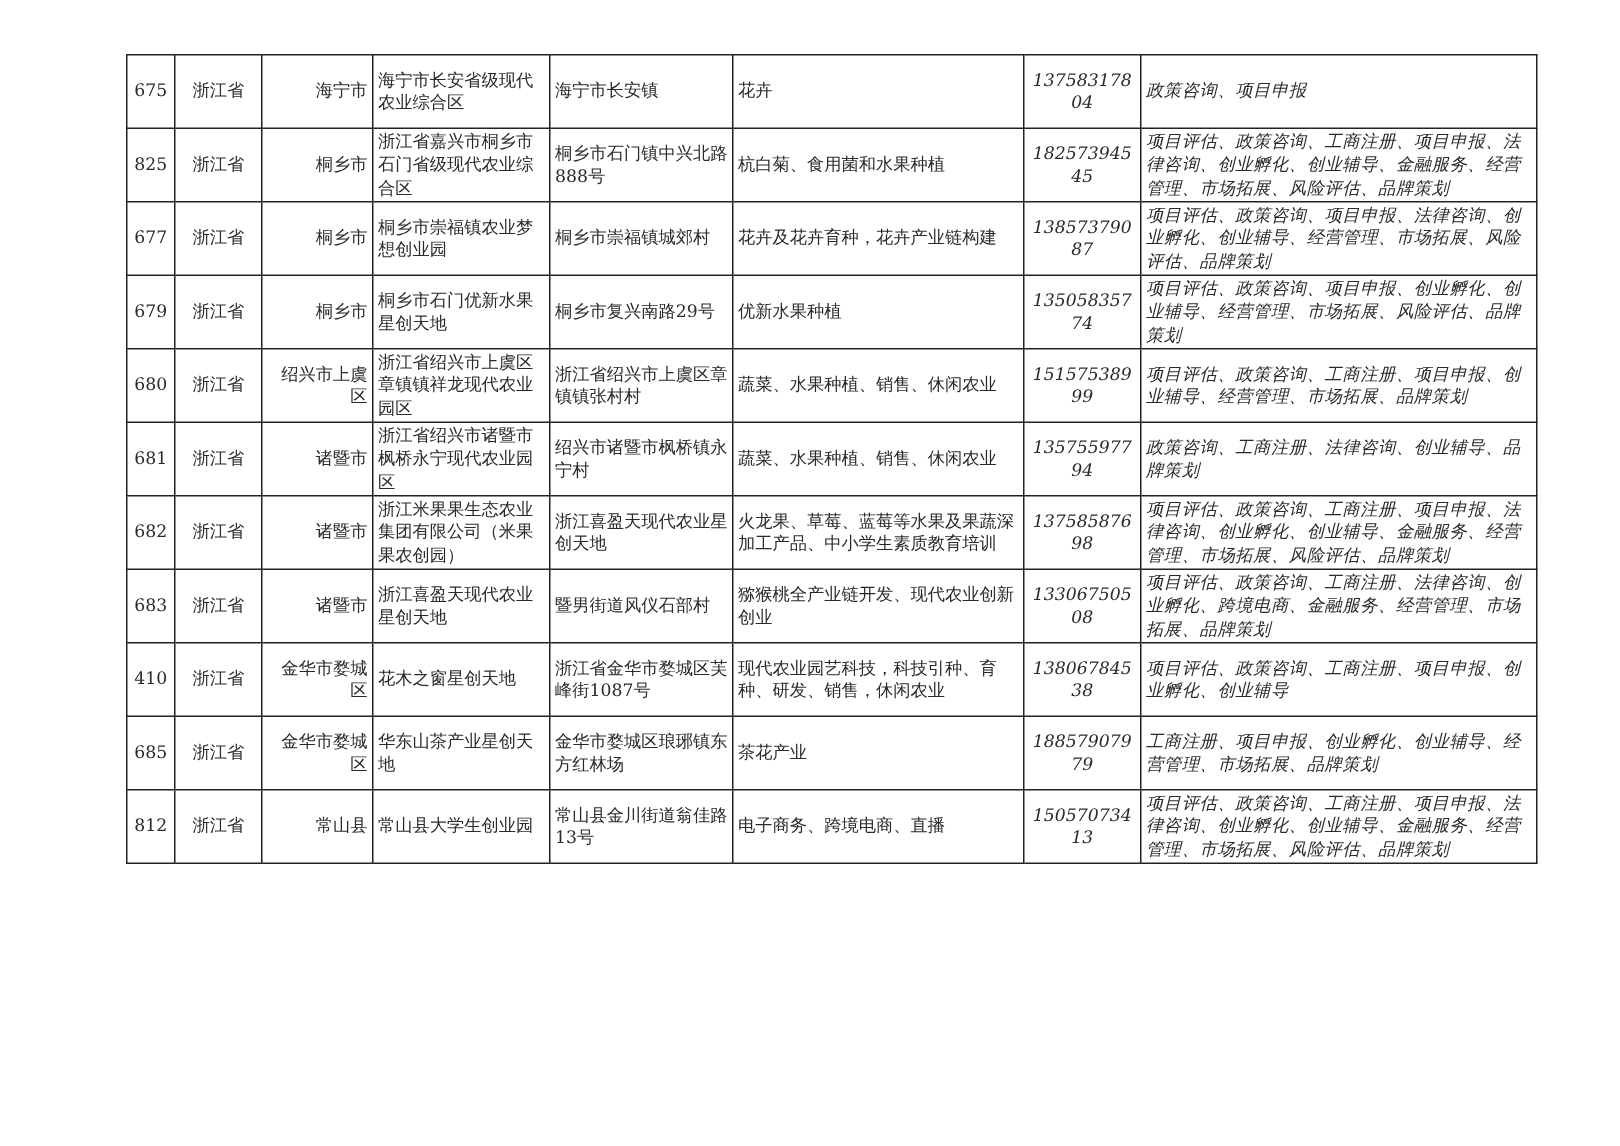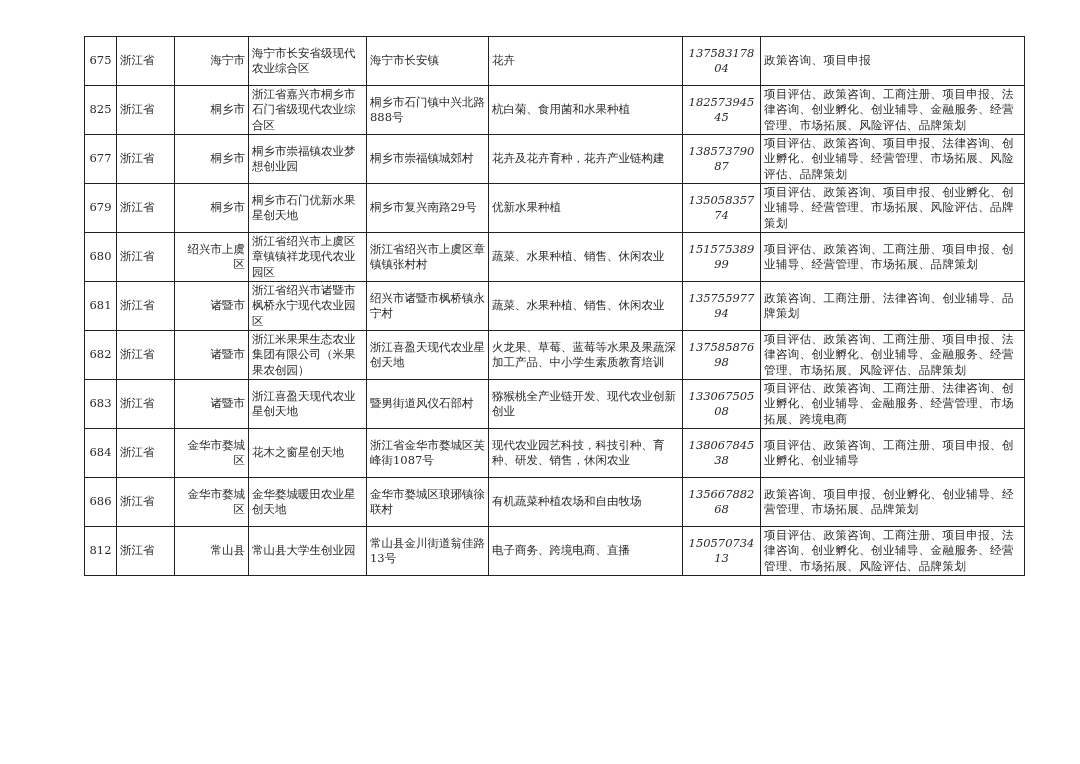--- a/index.html
+++ b/index.html
@@ -4,24 +4,24 @@
 <style>
   html, body { margin: 0; padding: 0; background: #ffffff; }
   body { width: 1080px; height: 764px; position: relative; overflow: hidden;
          font-family: "DejaVu Serif", "Liberation Serif", serif; color: #2a2a2a; }
   table.doc { position: absolute; left: 84px; top: 36px; border-collapse: collapse;
               table-layout: fixed; width: 940px; }
   table.doc td { border: 1.6px solid #222; height: 48px; padding: 0 3px;
                  font-size: 11.5px; line-height: 15.5px; vertical-align: middle;
                  overflow: hidden; word-break: break-all; }
   td.c-no { text-align: center; }
-  td.c-prov { text-align: left; }
+  td.c-prov { text-align: center; }
   td.c-city { text-align: right; }
   td.c-phone { text-align: center; font-size: 11.5px; letter-spacing: 0; font-style: italic; }
-  td.c-serv { letter-spacing: 0.4px; }
+  td.c-serv { letter-spacing: 0.4px; font-style: italic; }
 </style>
 </head>
 <body>
 
 <table class="doc">
   <colgroup>
     <col style="width:32px">
       <col style="width:58px">
       <col style="width:74px">
       <col style="width:118px">
@@ -102,41 +102,41 @@
         <td class="c-serv">项目评估、政策咨询、工商注册、项目申报、法律咨询、创业孵化、创业辅导、金融服务、经营管理、市场拓展、风险评估、品牌策划</td>
       </tr>
       <tr>
         <td class="c-no">683</td>
         <td class="c-prov">浙江省</td>
         <td class="c-city">诸暨市</td>
         <td class="c-name">浙江喜盈天现代农业星创天地</td>
         <td class="c-addr">暨男街道风仪石部村</td>
         <td class="c-ind">猕猴桃全产业链开发、现代农业创新创业</td>
         <td class="c-phone">13306750508</td>
-        <td class="c-serv">项目评估、政策咨询、工商注册、法律咨询、创业孵化、创业辅导、金融服务、经营管理、市场拓展、跨境电商</td>
+        <td class="c-serv">项目评估、政策咨询、工商注册、法律咨询、创业孵化、跨境电商、金融服务、经营管理、市场拓展、品牌策划</td>
       </tr>
       <tr>
-        <td class="c-no">684</td>
+        <td class="c-no">410</td>
         <td class="c-prov">浙江省</td>
         <td class="c-city">金华市婺城区</td>
         <td class="c-name">花木之窗星创天地</td>
         <td class="c-addr">浙江省金华市婺城区芙峰街1087号</td>
         <td class="c-ind">现代农业园艺科技，科技引种、育种、研发、销售，休闲农业</td>
         <td class="c-phone">13806784538</td>
         <td class="c-serv">项目评估、政策咨询、工商注册、项目申报、创业孵化、创业辅导</td>
       </tr>
       <tr>
-        <td class="c-no">686</td>
+        <td class="c-no">685</td>
         <td class="c-prov">浙江省</td>
         <td class="c-city">金华市婺城区</td>
-        <td class="c-name">金华婺城暖田农业星创天地</td>
-        <td class="c-addr">金华市婺城区琅琊镇徐联村</td>
-        <td class="c-ind">有机蔬菜种植农场和自由牧场</td>
-        <td class="c-phone">13566788268</td>
-        <td class="c-serv">政策咨询、项目申报、创业孵化、创业辅导、经营管理、市场拓展、品牌策划</td>
+        <td class="c-name">华东山茶产业星创天地</td>
+        <td class="c-addr">金华市婺城区琅琊镇东方红林场</td>
+        <td class="c-ind">茶花产业</td>
+        <td class="c-phone">18857907979</td>
+        <td class="c-serv">工商注册、项目申报、创业孵化、创业辅导、经营管理、市场拓展、品牌策划</td>
       </tr>
       <tr>
         <td class="c-no">812</td>
         <td class="c-prov">浙江省</td>
         <td class="c-city">常山县</td>
         <td class="c-name">常山县大学生创业园</td>
         <td class="c-addr">常山县金川街道翁佳路13号</td>
         <td class="c-ind">电子商务、跨境电商、直播</td>
         <td class="c-phone">15057073413</td>
         <td class="c-serv">项目评估、政策咨询、工商注册、项目申报、法律咨询、创业孵化、创业辅导、金融服务、经营管理、市场拓展、风险评估、品牌策划</td>

